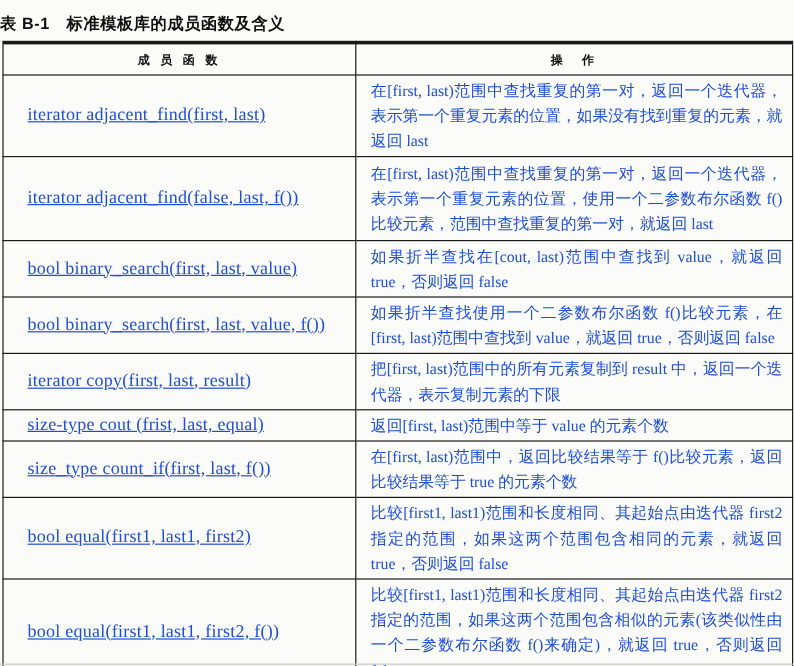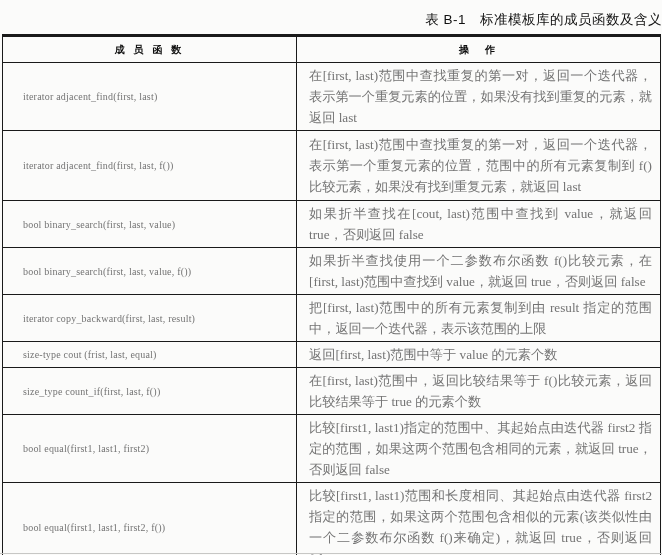--- a/index.html
+++ b/index.html
@@ -6,23 +6,23 @@
   body {
     width: 662px; height: 555px;
     background: #fbfbfa;
     color: #141414;
     font-family: "Liberation Serif", "DejaVu Serif", serif;
     overflow: hidden;
   }
   .page { position: relative; width: 662px; height: 555px; }
   .title {
     padding-top: 11px;
-    text-align: right;
+    text-align: left;
     font-family: "Liberation Sans", "DejaVu Sans", sans-serif;
-    font-weight: normal;
+    font-weight: bold;
     font-size: 13.5px;
     letter-spacing: 0.5px;
     color: #101010;
   }
   table.stl {
     border-collapse: collapse;
     table-layout: fixed;
     width: 658px;
     margin: 5px 2px 0 2px;
     border-top: 3px solid #1a1a1a;
@@ -39,26 +39,27 @@
     letter-spacing: 3px;
     text-align: center;
     vertical-align: middle;
     padding: 0;
     border: 1.5px solid #1a1a1a;
     color: #0e0e0e;
   }
   td {
     border: 1.5px solid #1a1a1a;
     vertical-align: middle;
-    color: #737373;
+    color: #1d4ed8;
   }
   td.func {
-    font-size: 10px;
+    font-size: 15px;
     padding: 0 8px 0 20px;
     letter-spacing: 0.2px;
+    text-decoration: underline;
   }
   td.desc {
     font-size: 13.2px;
     line-height: 21px;
     text-align: justify;
     padding: 2px 8px 2px 12px;
   }
   tr.h-header { height: 27px; }
   tr.h-r1  { height: 49px; }
   tr.h-r2  { height: 70px; }
@@ -94,46 +95,46 @@
         <th>成 员 函 数</th>
         <th>操　作</th>
       </tr>
     </thead>
     <tbody>
       <tr class="h-r1">
         <td class="func">iterator adjacent_find(first, last)</td>
         <td class="desc">在[first, last)范围中查找重复的第一对，返回一个迭代器，表示第一个重复元素的位置，如果没有找到重复的元素，就返回 last</td>
       </tr>
       <tr class="h-r2">
-        <td class="func">iterator adjacent_find(first, last, f())</td>
-        <td class="desc">在[first, last)范围中查找重复的第一对，返回一个迭代器，表示第一个重复元素的位置，范围中的所有元素复制到 f()比较元素，如果没有找到重复元素，就返回 last</td>
+        <td class="func">iterator adjacent_find(false, last, f())</td>
+        <td class="desc">在[first, last)范围中查找重复的第一对，返回一个迭代器，表示第一个重复元素的位置，使用一个二参数布尔函数 f()比较元素，范围中查找重复的第一对，就返回 last</td>
       </tr>
       <tr class="h-r3">
         <td class="func">bool binary_search(first, last, value)</td>
         <td class="desc">如果折半查找在[cout, last)范围中查找到 value，就返回 true，否则返回 false</td>
       </tr>
       <tr class="h-r4">
         <td class="func">bool binary_search(first, last, value, f())</td>
         <td class="desc">如果折半查找使用一个二参数布尔函数 f()比较元素，在[first, last)范围中查找到 value，就返回 true，否则返回 false</td>
       </tr>
-      <tr class="h-r6">
-        <td class="func">iterator copy_backward(first, last, result)</td>
-        <td class="desc">把[first, last)范围中的所有元素复制到由 result 指定的范围中，返回一个迭代器，表示该范围的上限</td>
+      <tr class="h-r5">
+        <td class="func">iterator copy(first, last, result)</td>
+        <td class="desc">把[first, last)范围中的所有元素复制到 result 中，返回一个迭代器，表示复制元素的下限</td>
       </tr>
       <tr class="h-r7">
         <td class="func">size-type cout (frist, last, equal)</td>
         <td class="desc">返回[first, last)范围中等于 value 的元素个数</td>
       </tr>
       <tr class="h-r8">
         <td class="func">size_type count_if(first, last, f())</td>
         <td class="desc">在[first, last)范围中，返回比较结果等于 f()比较元素，返回比较结果等于 true 的元素个数</td>
       </tr>
       <tr class="h-r9">
         <td class="func">bool equal(first1, last1, first2)</td>
-        <td class="desc">比较[first1, last1)指定的范围中、其起始点由迭代器 first2 指定的范围，如果这两个范围包含相同的元素，就返回 true，否则返回 false</td>
+        <td class="desc">比较[first1, last1)范围和长度相同、其起始点由迭代器 first2 指定的范围，如果这两个范围包含相同的元素，就返回 true，否则返回 false</td>
       </tr>
       <tr class="h-r10">
         <td class="func">bool equal(first1, last1, first2, f())</td>
         <td class="desc">比较[first1, last1)范围和长度相同、其起始点由迭代器 first2 指定的范围，如果这两个范围包含相似的元素(该类似性由一个二参数布尔函数 f()来确定)，就返回 true，否则返回 false</td>
       </tr>
     </tbody>
   </table>
 
   <div class="scan-line"></div>
 </div>

